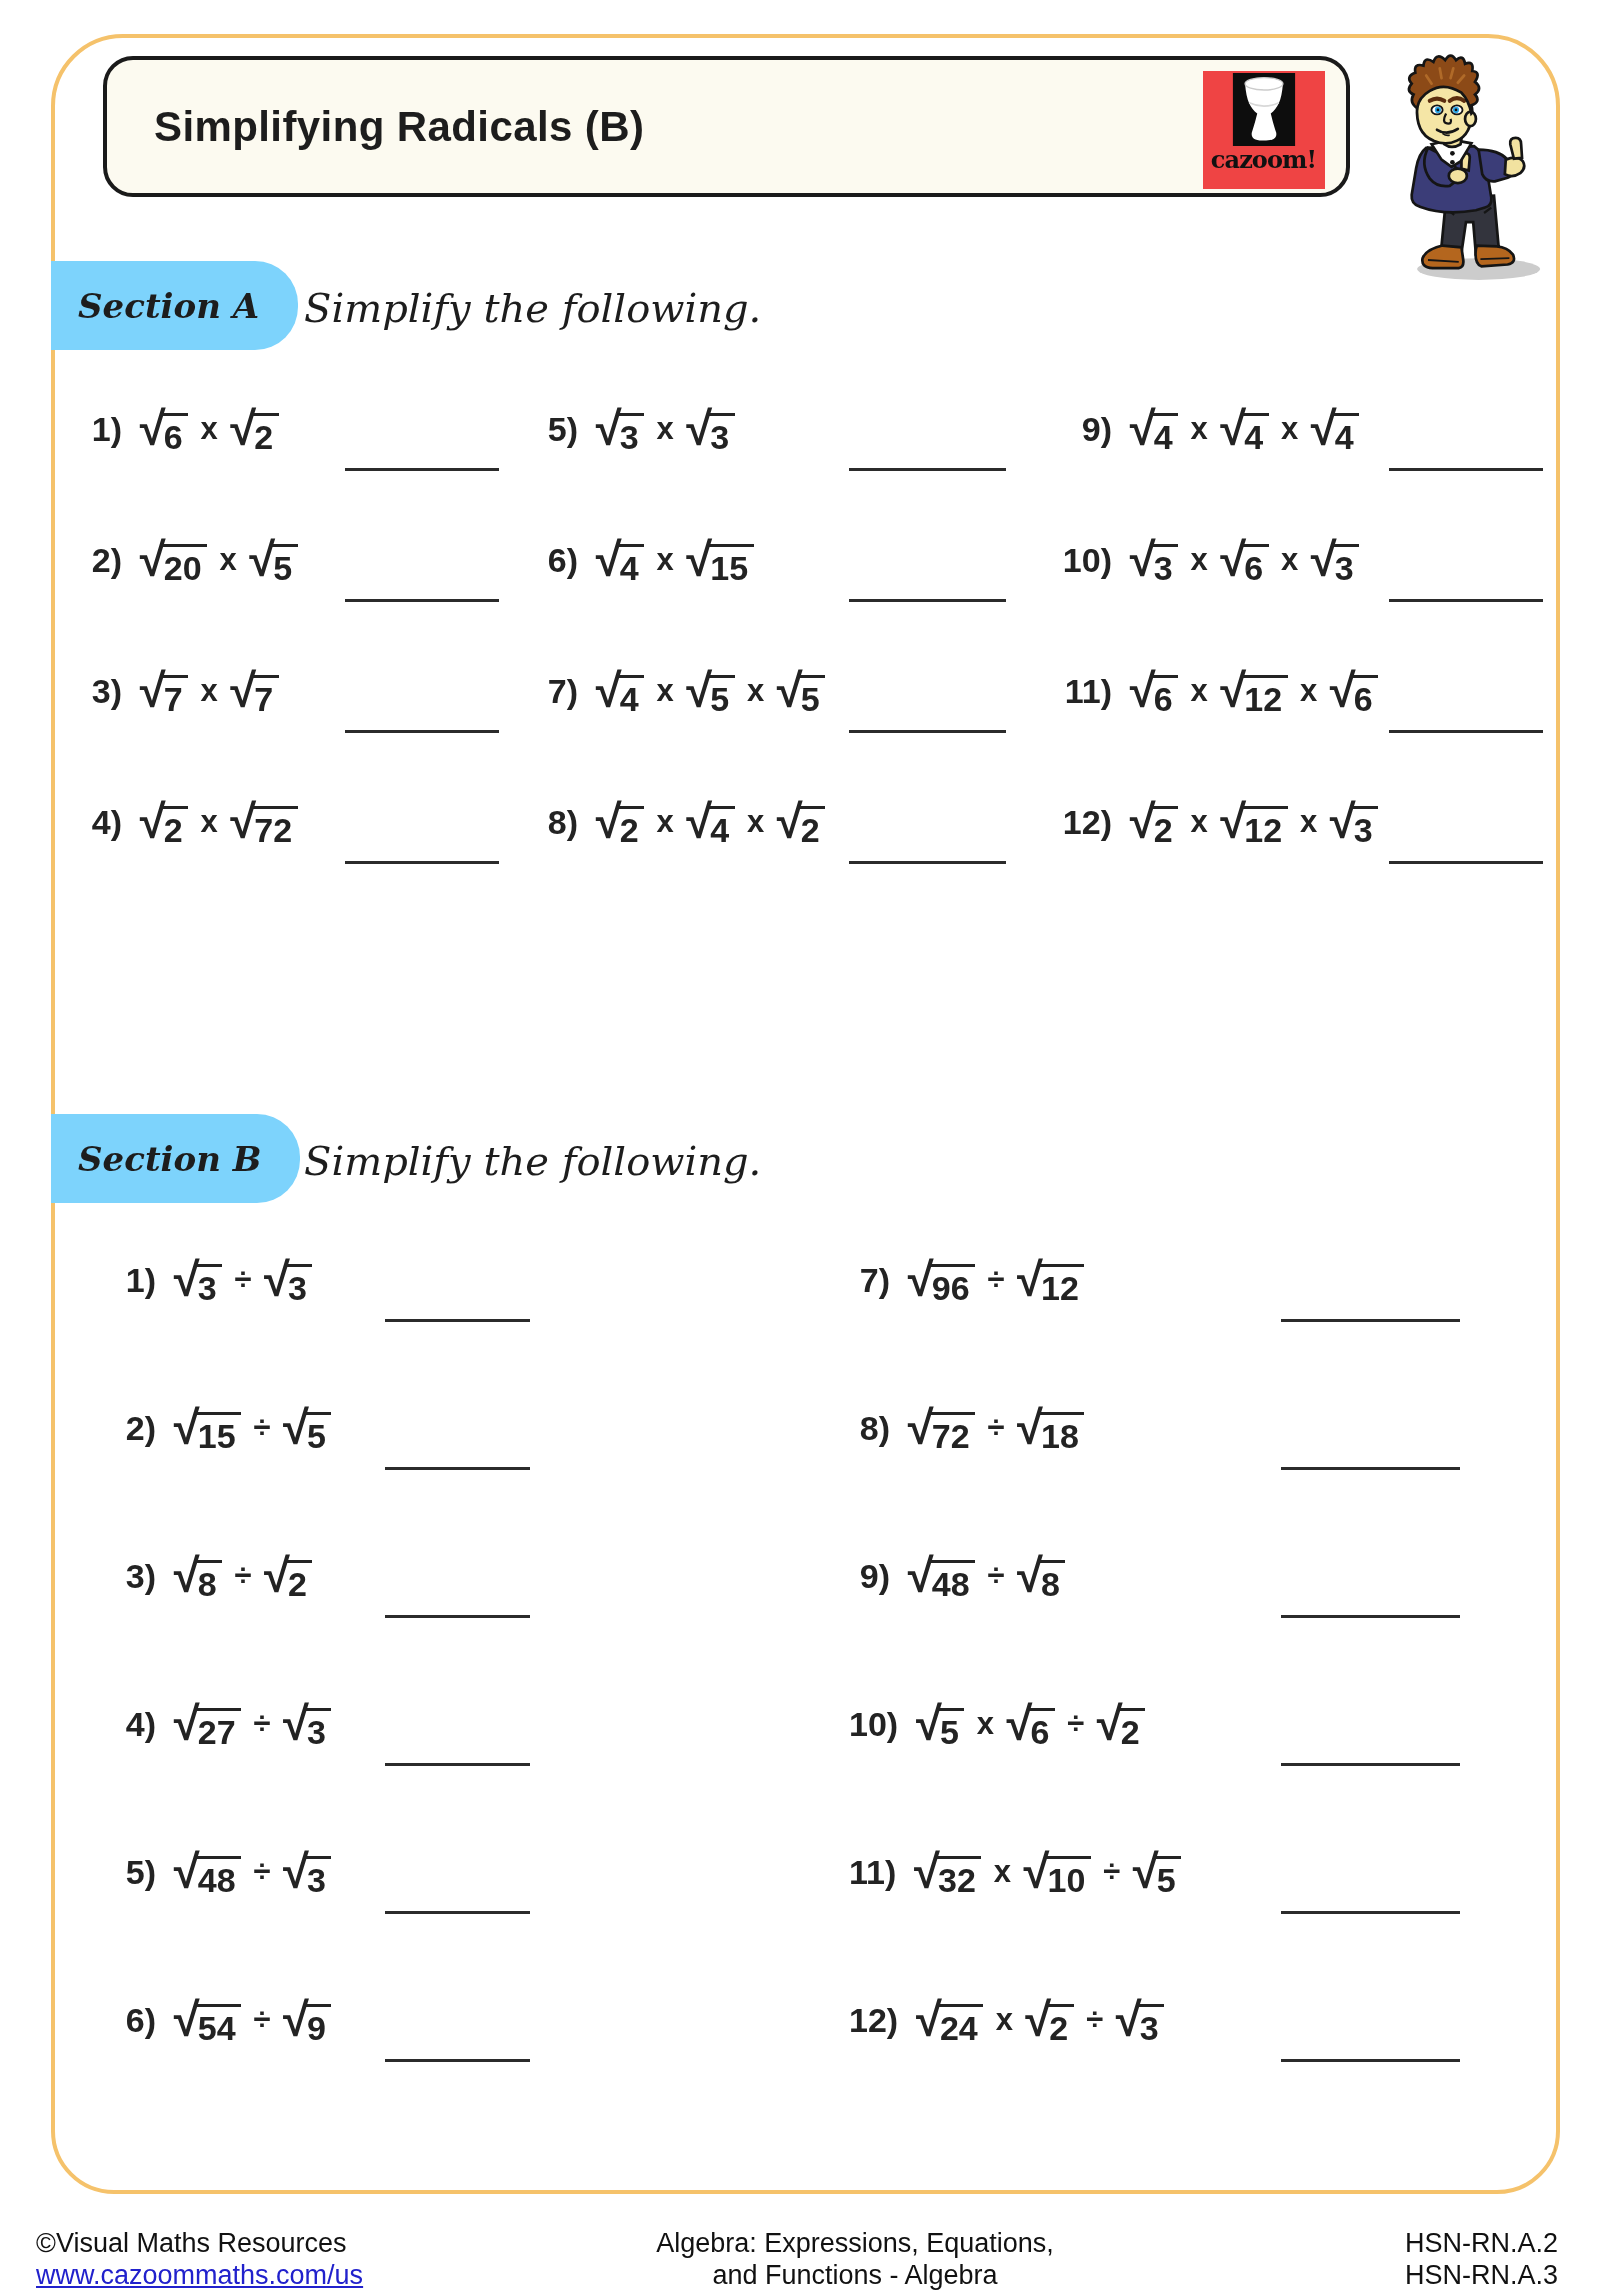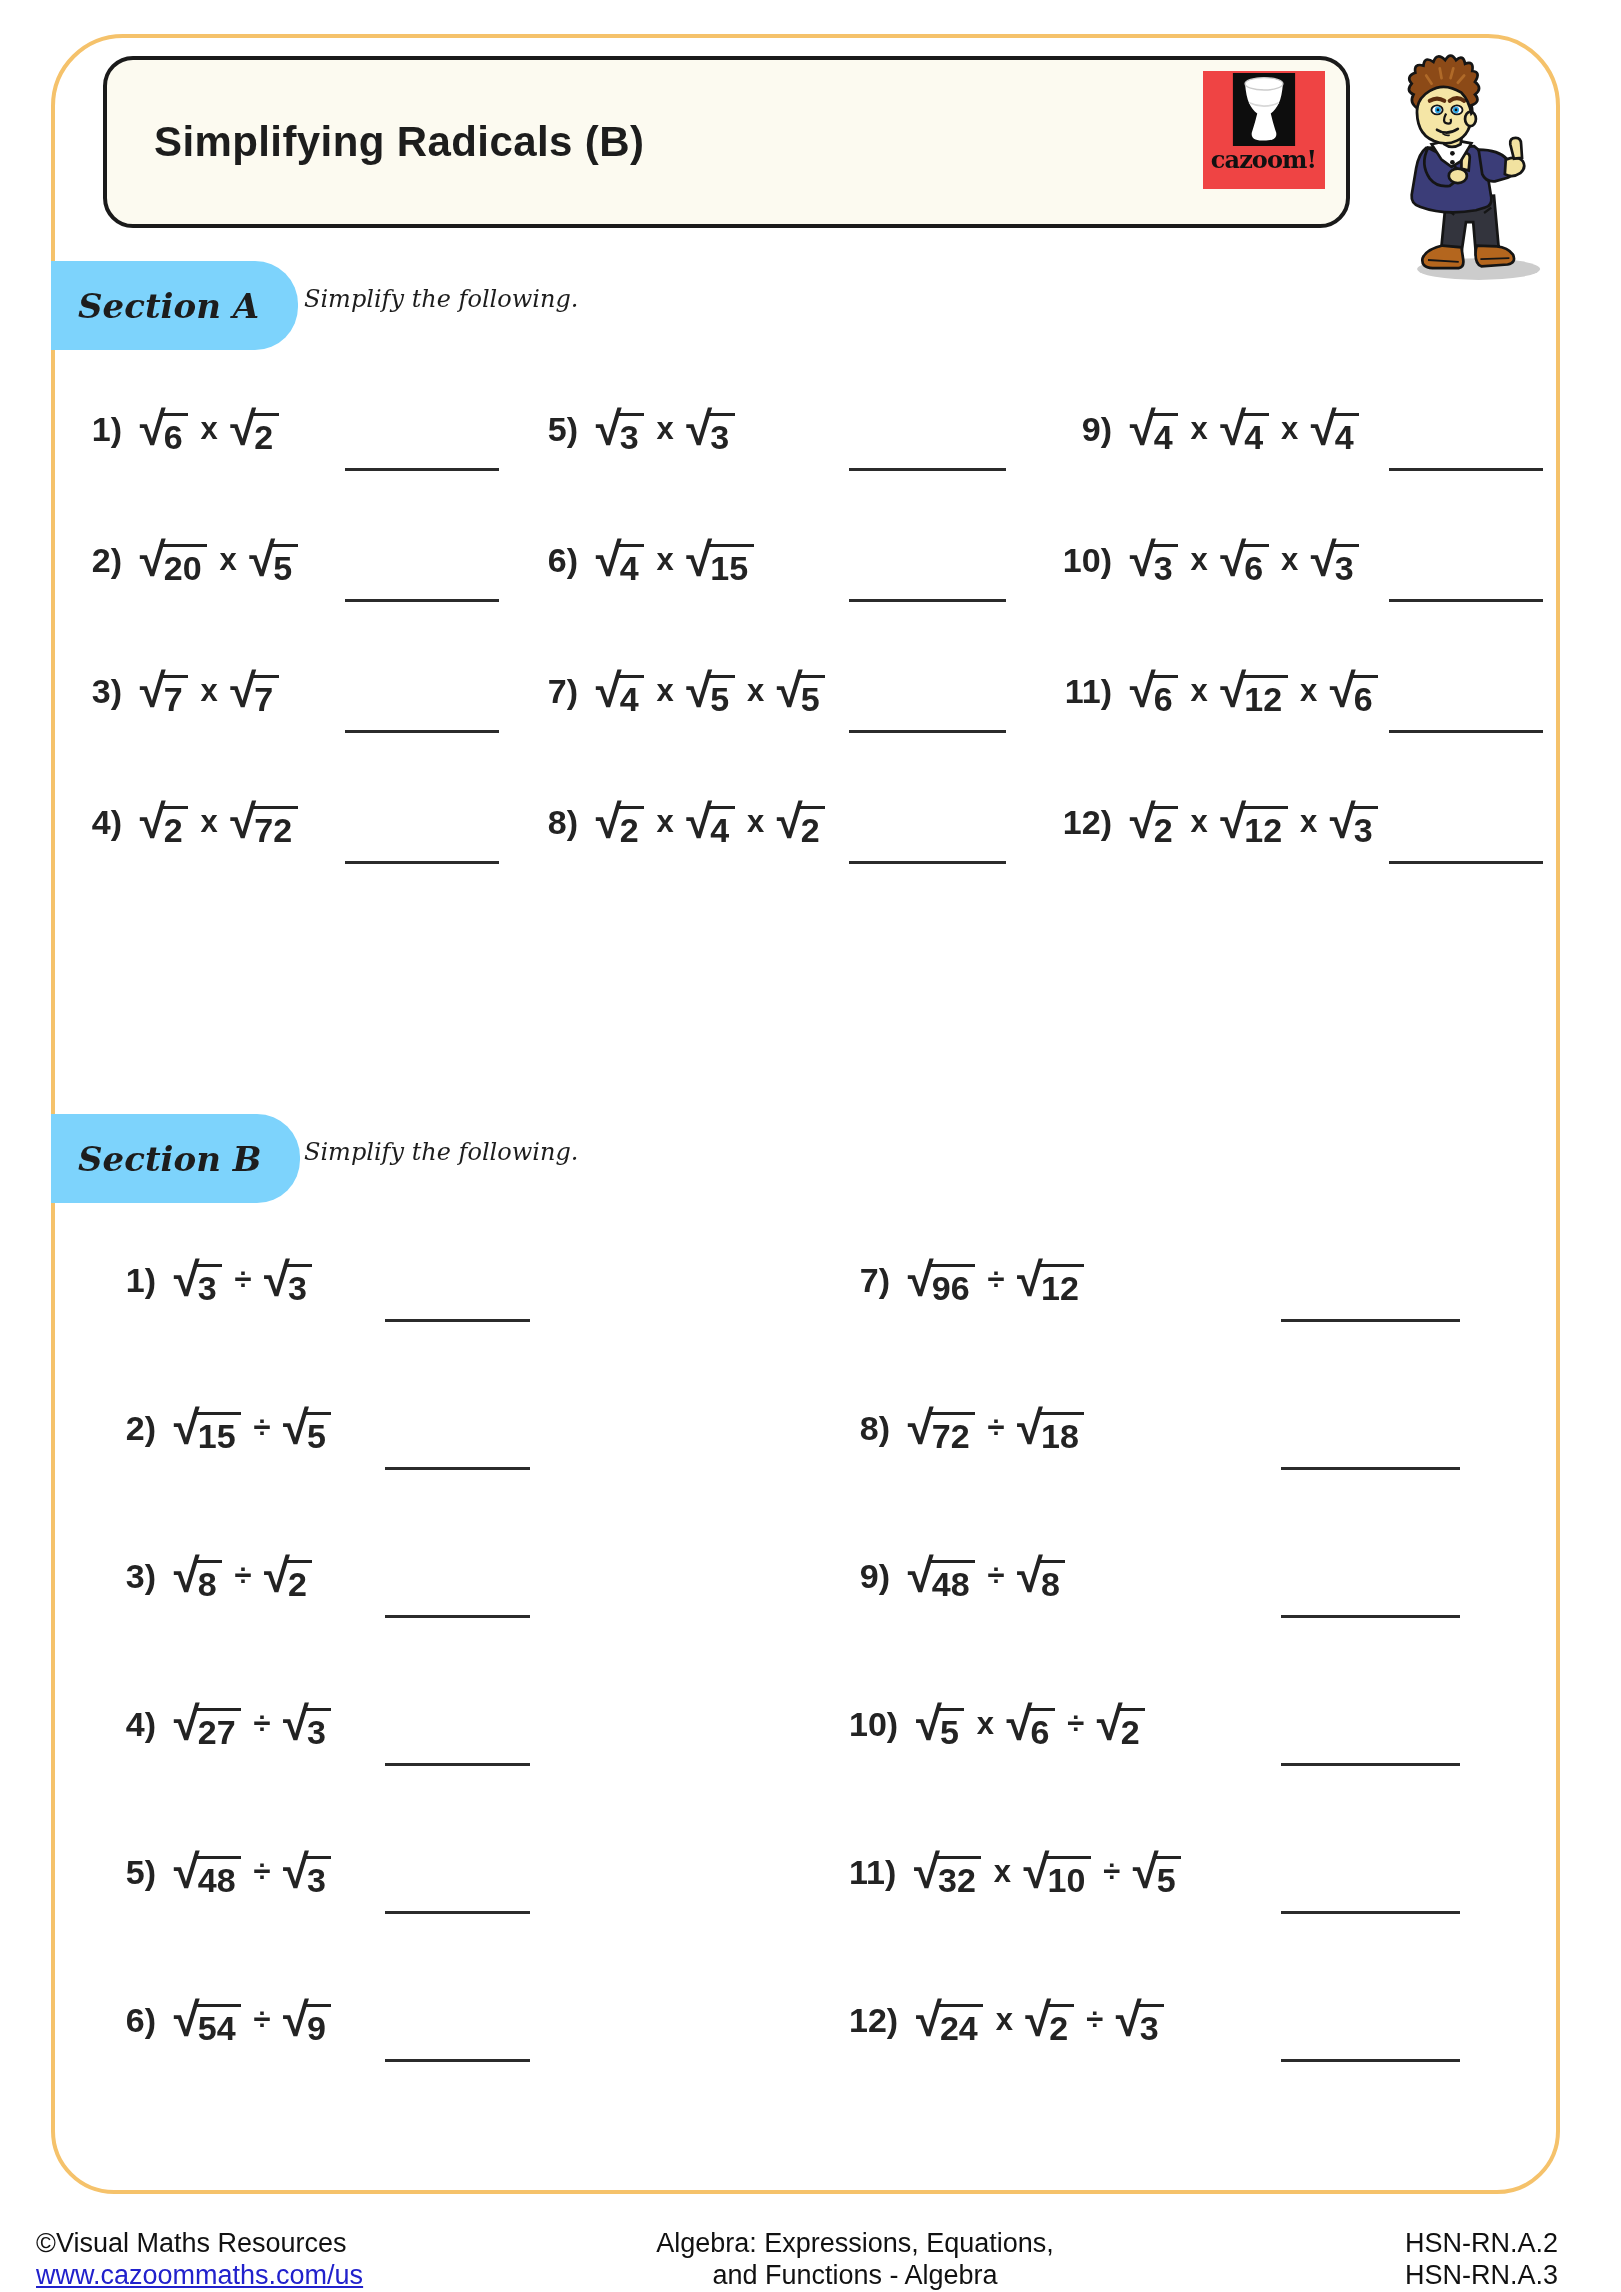--- a/index.html
+++ b/index.html
@@ -8,21 +8,21 @@
     font-family:"Liberation Sans",sans-serif;color:#1d1d1d;
   }
   
   .frame{
     position:absolute;left:51px;top:34px;width:1509px;height:2160px;
     box-sizing:border-box;border:4.5px solid #F5C26B;
     border-radius:72px 72px 63px 63px;background:transparent;
   }
   
   .titlebox{
-    position:absolute;left:103px;top:56px;width:1247px;height:172px;
+    position:absolute;left:103px;top:56px;width:1247px;height:141px;
     box-sizing:border-box;background:#FCFAF0;border:4.5px solid #1a1a1a;
     border-radius:30px;
   }
   .title{
     position:absolute;left:47px;top:50%;transform:translateY(-50%);
     font-size:42px;font-weight:bold;letter-spacing:0.4px;white-space:nowrap;
   }
   .logo{
     position:absolute;right:21.5px;top:10.7px;width:122px;height:118px;
     background:#ef4444;display:flex;flex-direction:column;align-items:center;
@@ -40,21 +40,21 @@
     display:flex;align-items:center;padding:0 39px 0 27px;
   }
   #tabA{top:261px}
   #tabB{top:1114px}
   .tab .lbl{
     font-family:"DejaVu Serif",serif;font-style:italic;font-weight:bold;
     font-size:34px;color:#1d1d1d;white-space:nowrap;
   }
   .instr{
     position:absolute;left:304px;
-    font-family:"DejaVu Serif",serif;font-style:italic;font-size:24px;
+    font-family:"DejaVu Serif",serif;font-style:italic;font-size:40px;
     color:#1d1d1d;white-space:nowrap;
   }
   #instrA{top:285px}
   #instrB{top:1138px}
   
   .col{position:absolute;}
   #acol1{left:81px;top:405px;width:430px}
   #acol2{left:537px;top:405px;width:488px}
   #acol3{left:1042px;top:405px;width:503px}
   #bcol1{left:115px;top:1256px;width:582px}

